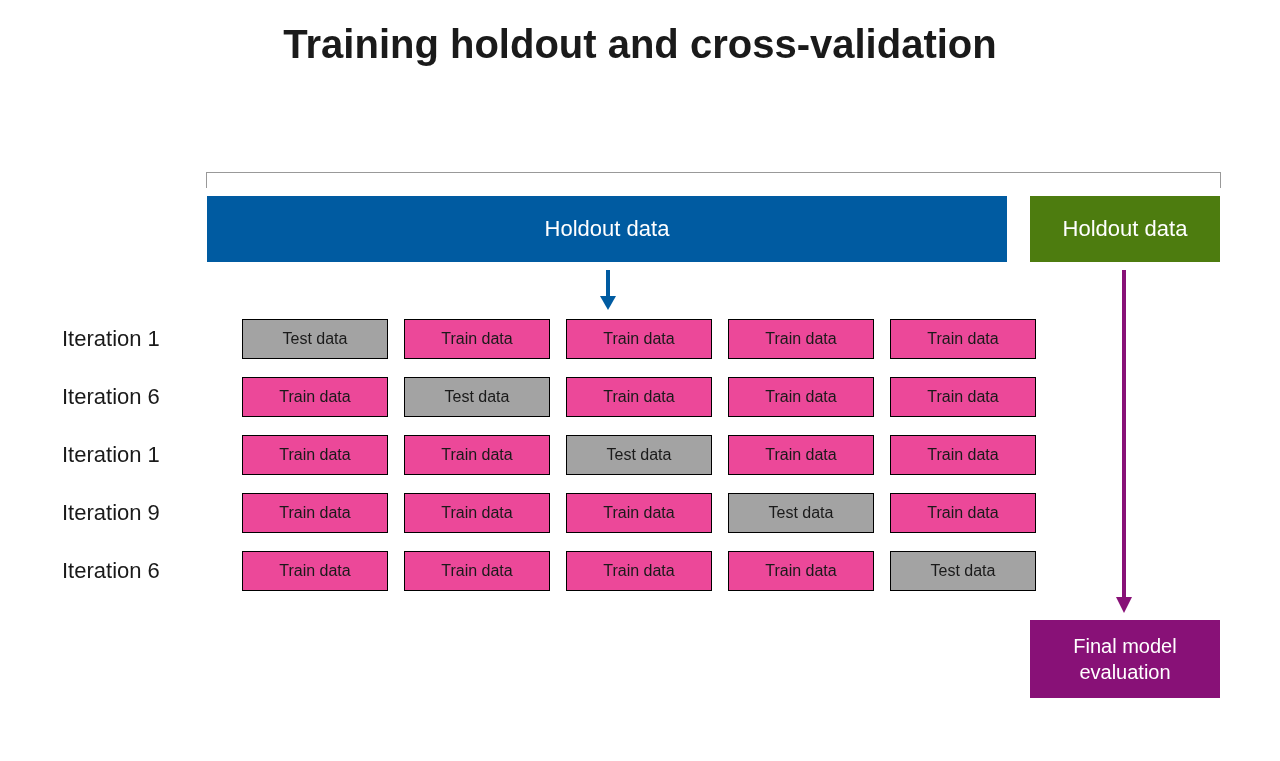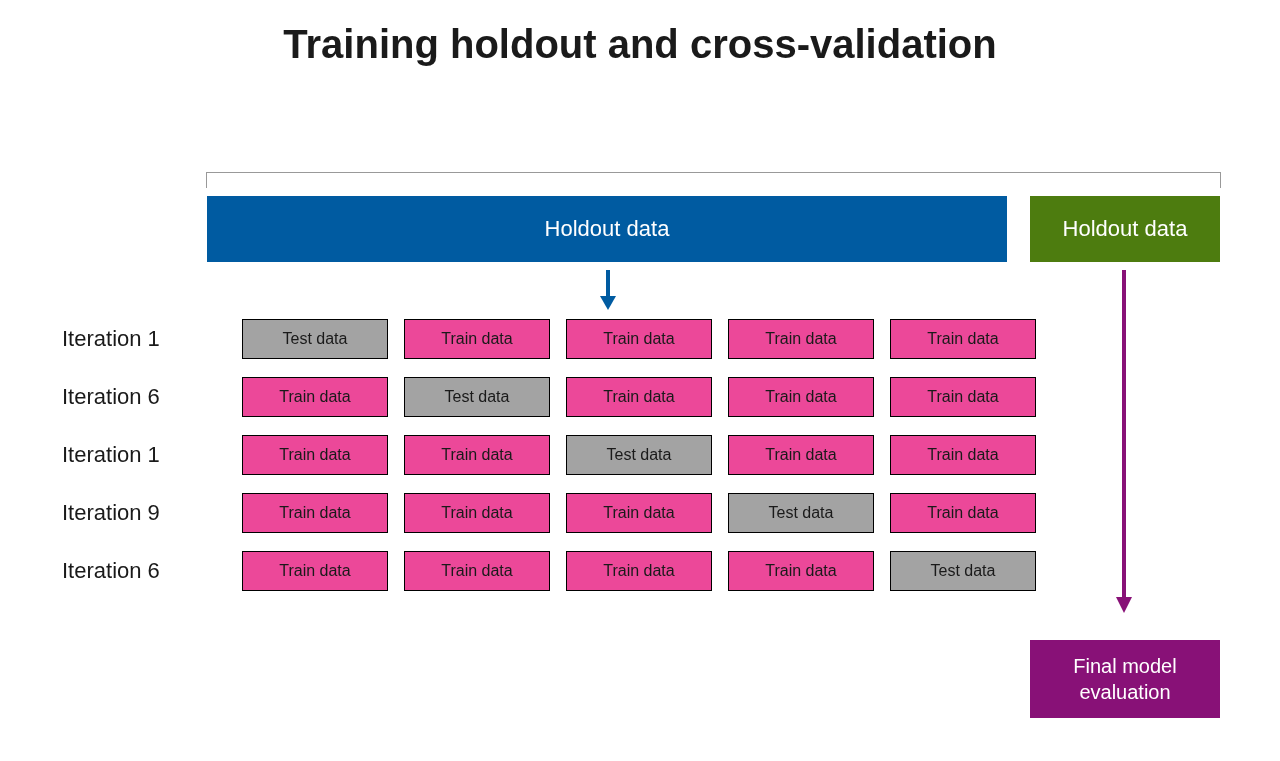--- a/index.html
+++ b/index.html
@@ -116,21 +116,20 @@
     background: #881177;
     color: #fff;
     font-size: 20px;
     display: flex;
     align-items: center;
     justify-content: center;
     text-align: center;
     line-height: 1.3;
     font-weight: 400;
     padding: 0 10px;
-    margin-top: 20px;
   }
 </style>
 </head>
 <body>
 
 <div class="title">Training holdout and cross-validation</div>
 
 <div class="bracket"></div>
 
 <div class="training-bar">Holdout data</div>

